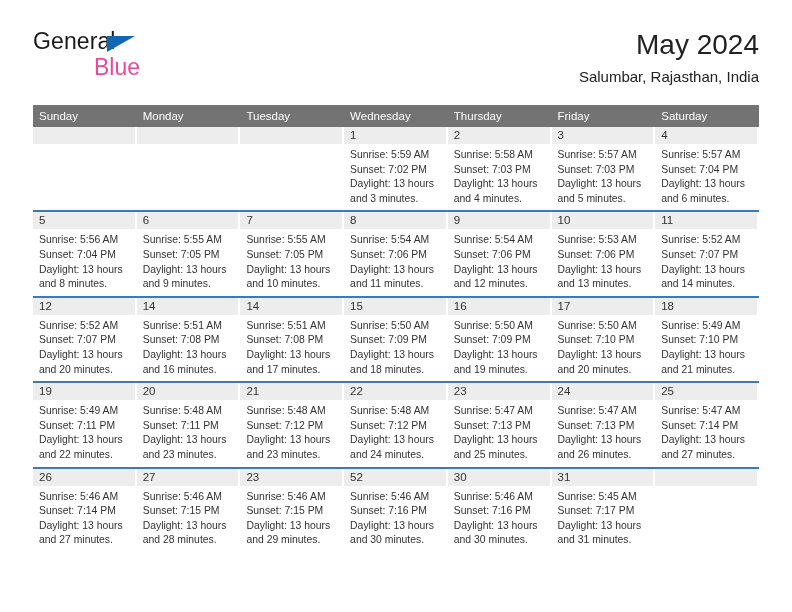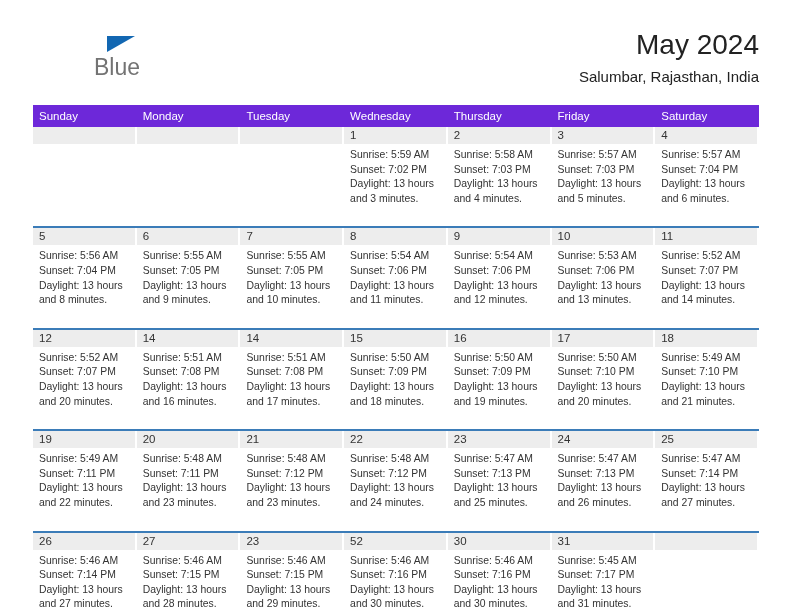--- a/index.html
+++ b/index.html
@@ -53,21 +53,21 @@
     width: 0;
     height: 0;
     border-left: 28px solid #1267b2;
     border-bottom: 16px solid transparent;
   }
   .logo-blue {
     position: absolute;
     left: 61px;
     top: 26px;
     font-size: 23px;
-    color: #737373;
+    color: #ec4899;
     font-family: "Liberation Sans", sans-serif;
   }
 
   .titles {
     position: absolute;
     right: 0;
     top: 0;
     text-align: right;
   }
   .cal-title {
@@ -87,21 +87,21 @@
   
   .cal {
     position: absolute;
     left: 33px;
     top: 105px;
     width: 726px;
     border-collapse: collapse;
     table-layout: fixed;
   }
   .cal th {
-    background: #6d28d9;
+    background: #737373;
     color: #ffffff;
     font-size: 11.5px;
     font-weight: normal;
     text-align: left;
     padding: 5px 0 5px 6px;
     height: 20px;
     box-sizing: border-box;
   }
   .cal td {
     vertical-align: top;
@@ -119,21 +119,21 @@
     padding: 2px 0 1px 6px;
     font-size: 11.5px;
     color: #333333;
     box-sizing: border-box;
     border-right: 2px solid #ffffff;
   }
   .daynum-band.empty {
     color: transparent;
   }
   .cell-body {
-    padding: 4px 5px 20px 6px;
+    padding: 4px 5px 4px 6px;
     font-size: 10.4px;
     line-height: 14.6px;
     color: #333333;
     min-height: 66px;
     box-sizing: border-box;
   }
   .cell-body div {
     white-space: nowrap;
   }
   .cell-body.empty div {
@@ -141,20 +141,21 @@
   }
 </style>
 </head>
 <body>
 
 <div class="page">
 
   <div class="header">
 
     <div class="logo">
+      <span class="logo-general">General</span>
       <span class="logo-tri"></span>
       <span class="logo-blue">Blue</span>
     </div>
 
     <div class="titles">
       <div class="cal-title">May 2024</div>
       <div class="cal-subtitle">Salumbar, Rajasthan, India</div>
     </div>
 
   </div>

